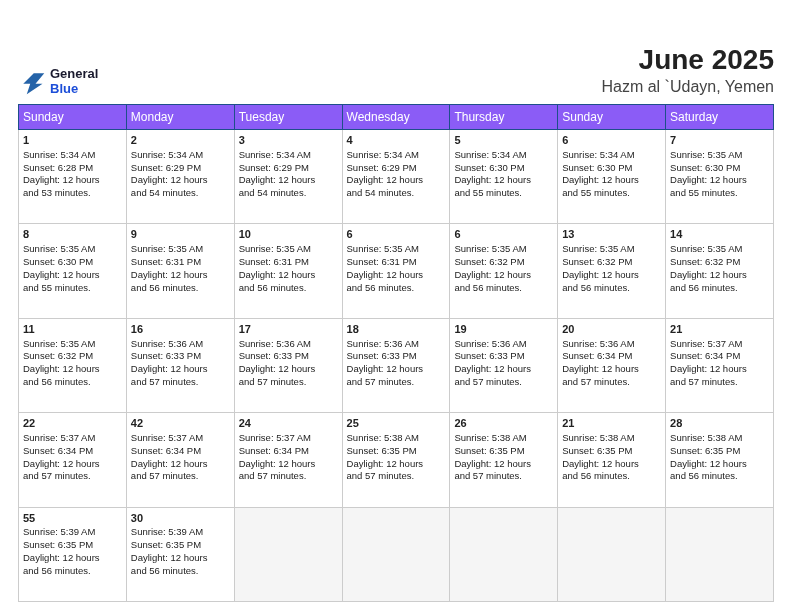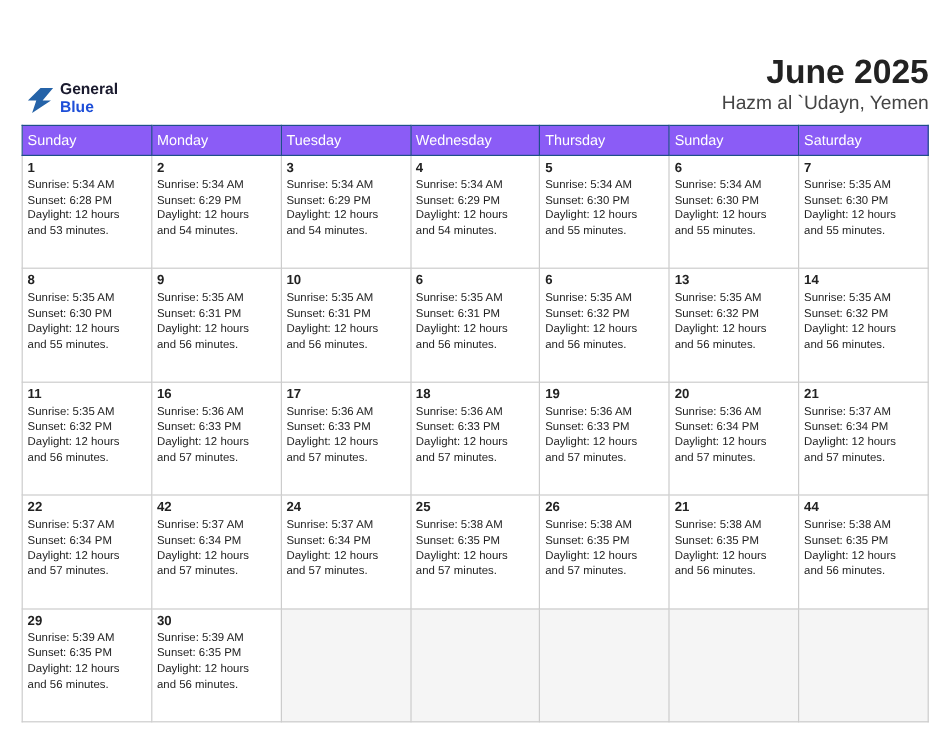--- a/index.html
+++ b/index.html
@@ -156,24 +156,24 @@
           <td><span class="day-num">20</span>Sunrise: 5:36 AM<br>Sunset: 6:34 PM<br>Daylight: 12 hours<br>and 57 minutes.</td>
           <td><span class="day-num">21</span>Sunrise: 5:37 AM<br>Sunset: 6:34 PM<br>Daylight: 12 hours<br>and 57 minutes.</td>
         </tr>
         <tr class="week-row">
           <td><span class="day-num">22</span>Sunrise: 5:37 AM<br>Sunset: 6:34 PM<br>Daylight: 12 hours<br>and 57 minutes.</td>
           <td><span class="day-num">42</span>Sunrise: 5:37 AM<br>Sunset: 6:34 PM<br>Daylight: 12 hours<br>and 57 minutes.</td>
           <td><span class="day-num">24</span>Sunrise: 5:37 AM<br>Sunset: 6:34 PM<br>Daylight: 12 hours<br>and 57 minutes.</td>
           <td><span class="day-num">25</span>Sunrise: 5:38 AM<br>Sunset: 6:35 PM<br>Daylight: 12 hours<br>and 57 minutes.</td>
           <td><span class="day-num">26</span>Sunrise: 5:38 AM<br>Sunset: 6:35 PM<br>Daylight: 12 hours<br>and 57 minutes.</td>
           <td><span class="day-num">21</span>Sunrise: 5:38 AM<br>Sunset: 6:35 PM<br>Daylight: 12 hours<br>and 56 minutes.</td>
-          <td><span class="day-num">44</span>Sunrise: 5:38 AM<br>Sunset: 6:35 PM<br>Daylight: 12 hours<br>and 56 minutes.</td>
+          <td><span class="day-num">28</span>Sunrise: 5:38 AM<br>Sunset: 6:35 PM<br>Daylight: 12 hours<br>and 56 minutes.</td>
         </tr>
         <tr class="week-row">
-          <td><span class="day-num">29</span>Sunrise: 5:39 AM<br>Sunset: 6:35 PM<br>Daylight: 12 hours<br>and 56 minutes.</td>
+          <td><span class="day-num">55</span>Sunrise: 5:39 AM<br>Sunset: 6:35 PM<br>Daylight: 12 hours<br>and 56 minutes.</td>
           <td><span class="day-num">30</span>Sunrise: 5:39 AM<br>Sunset: 6:35 PM<br>Daylight: 12 hours<br>and 56 minutes.</td>
           <td class="empty"></td>
           <td class="empty"></td>
           <td class="empty"></td>
           <td class="empty"></td>
           <td class="empty"></td>
         </tr>
       </tbody>
   </table>
 </div>

